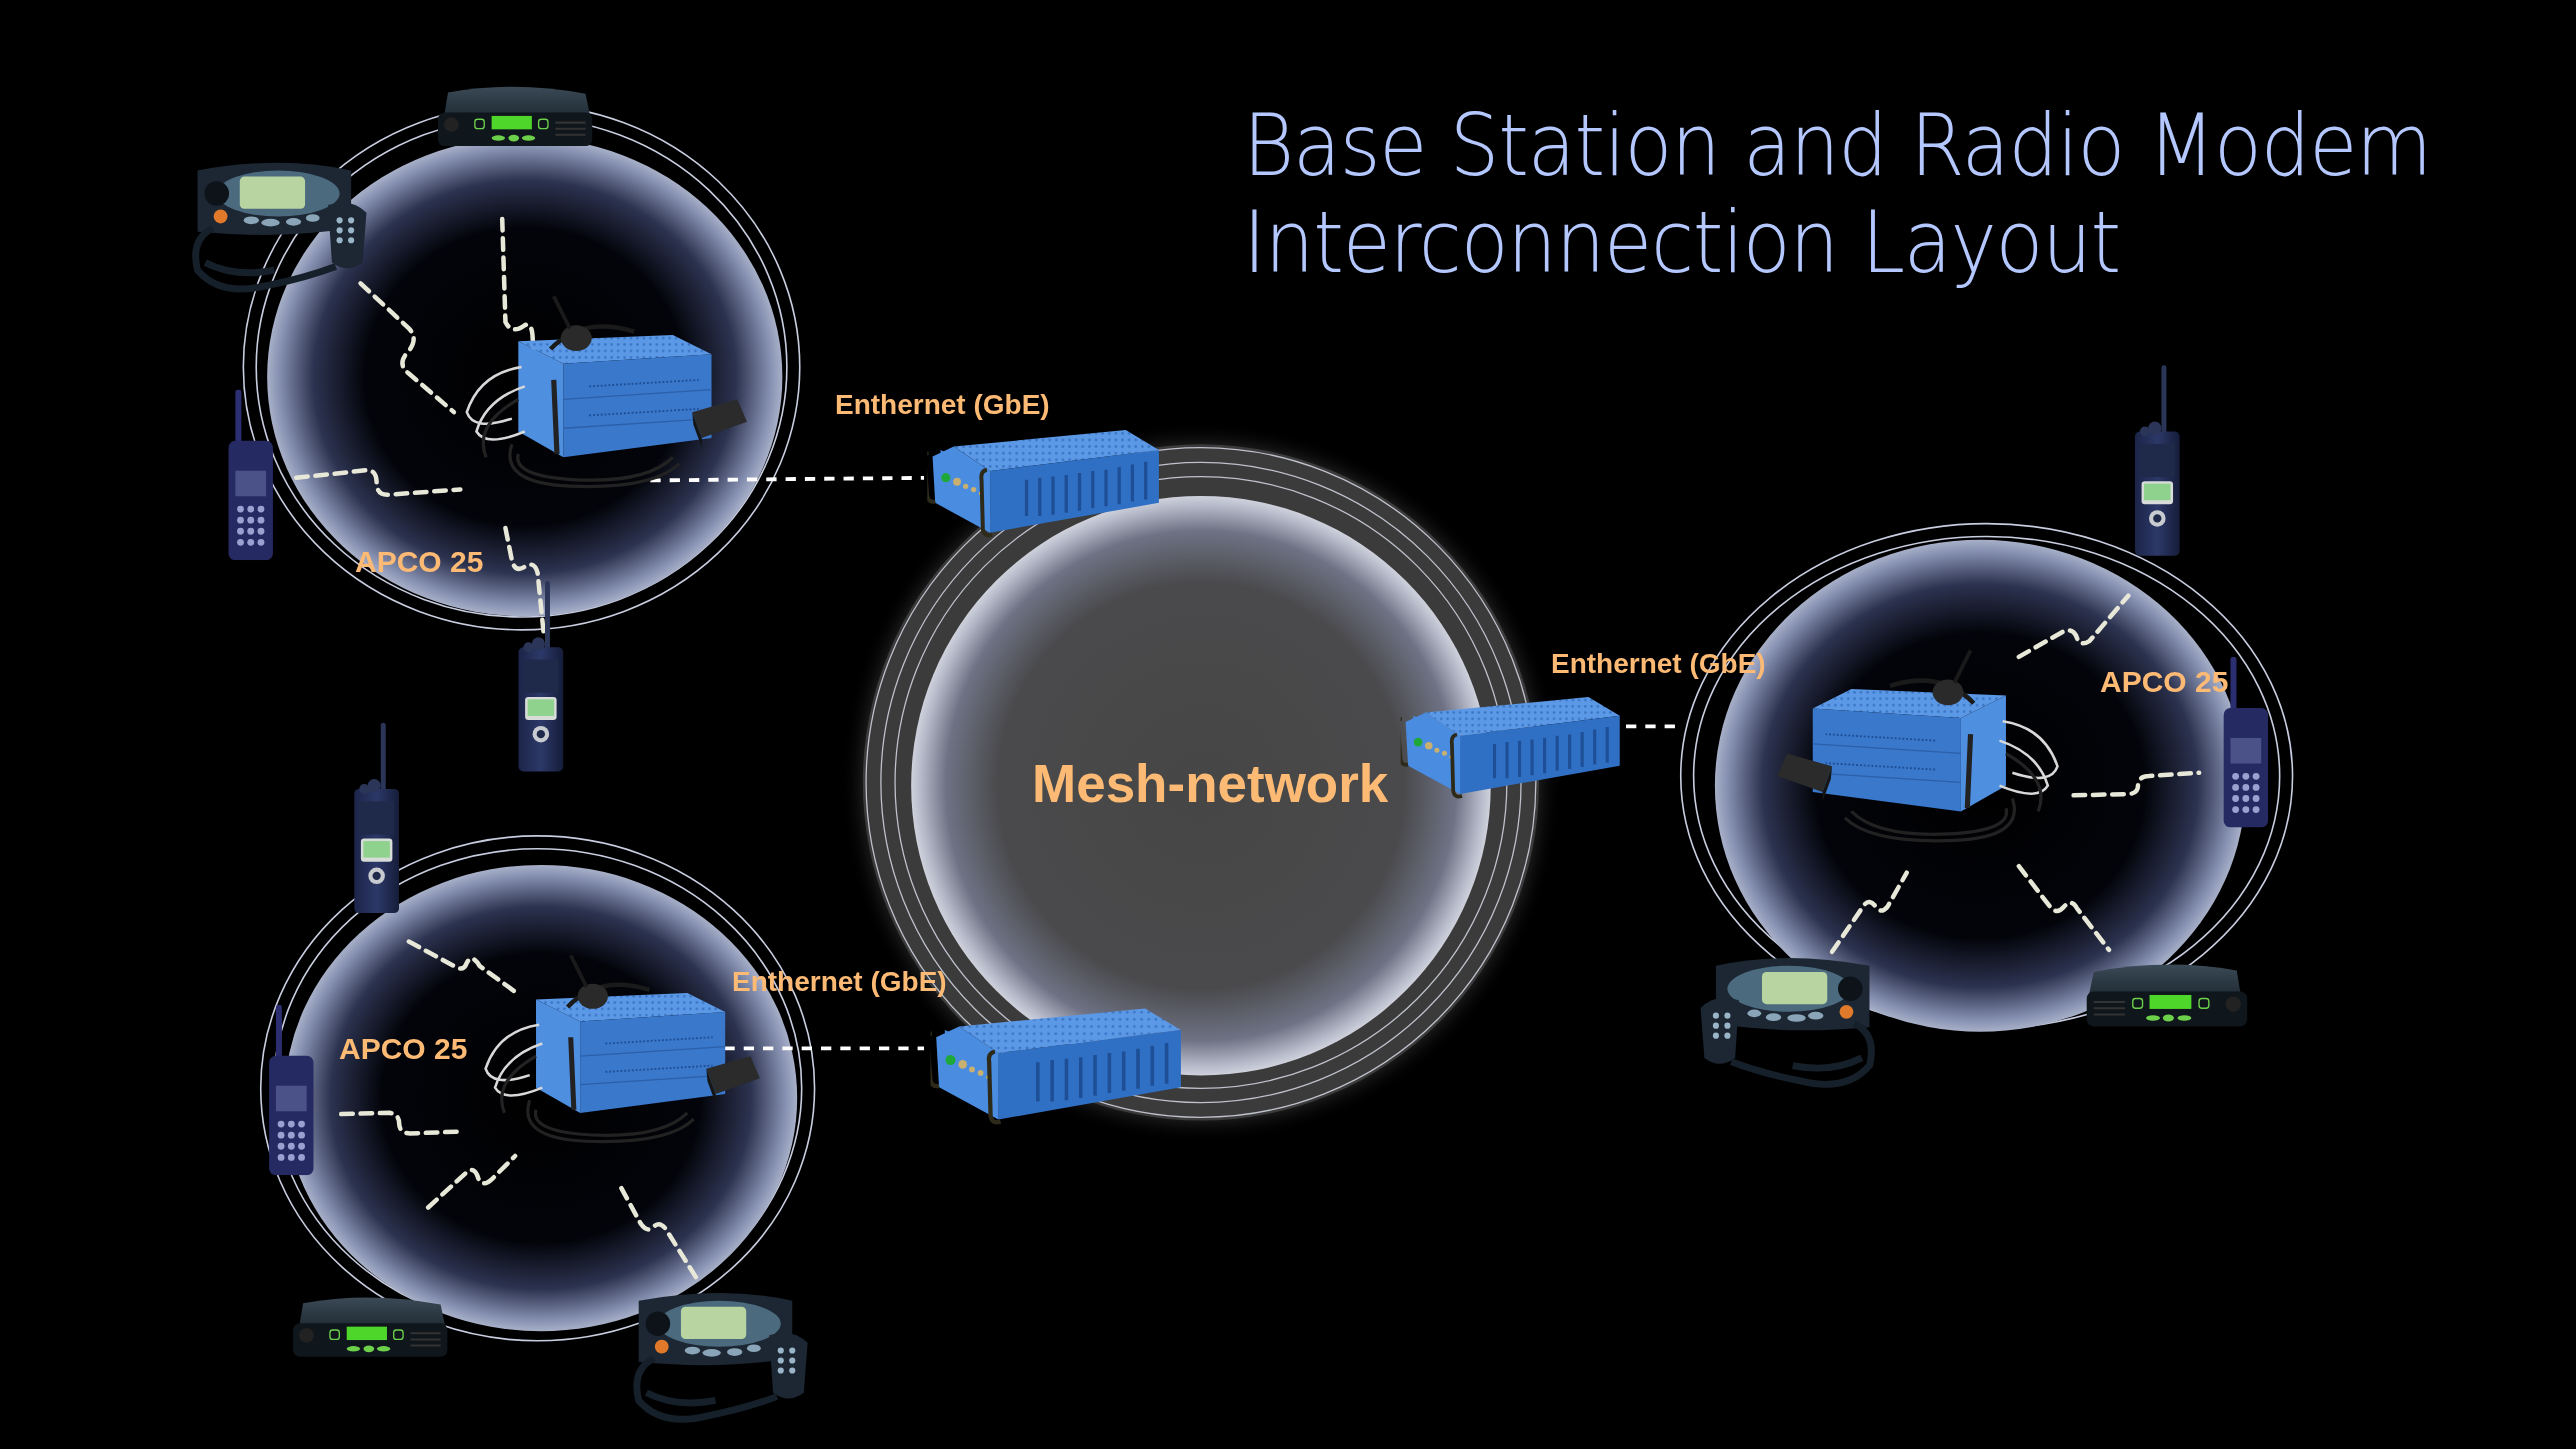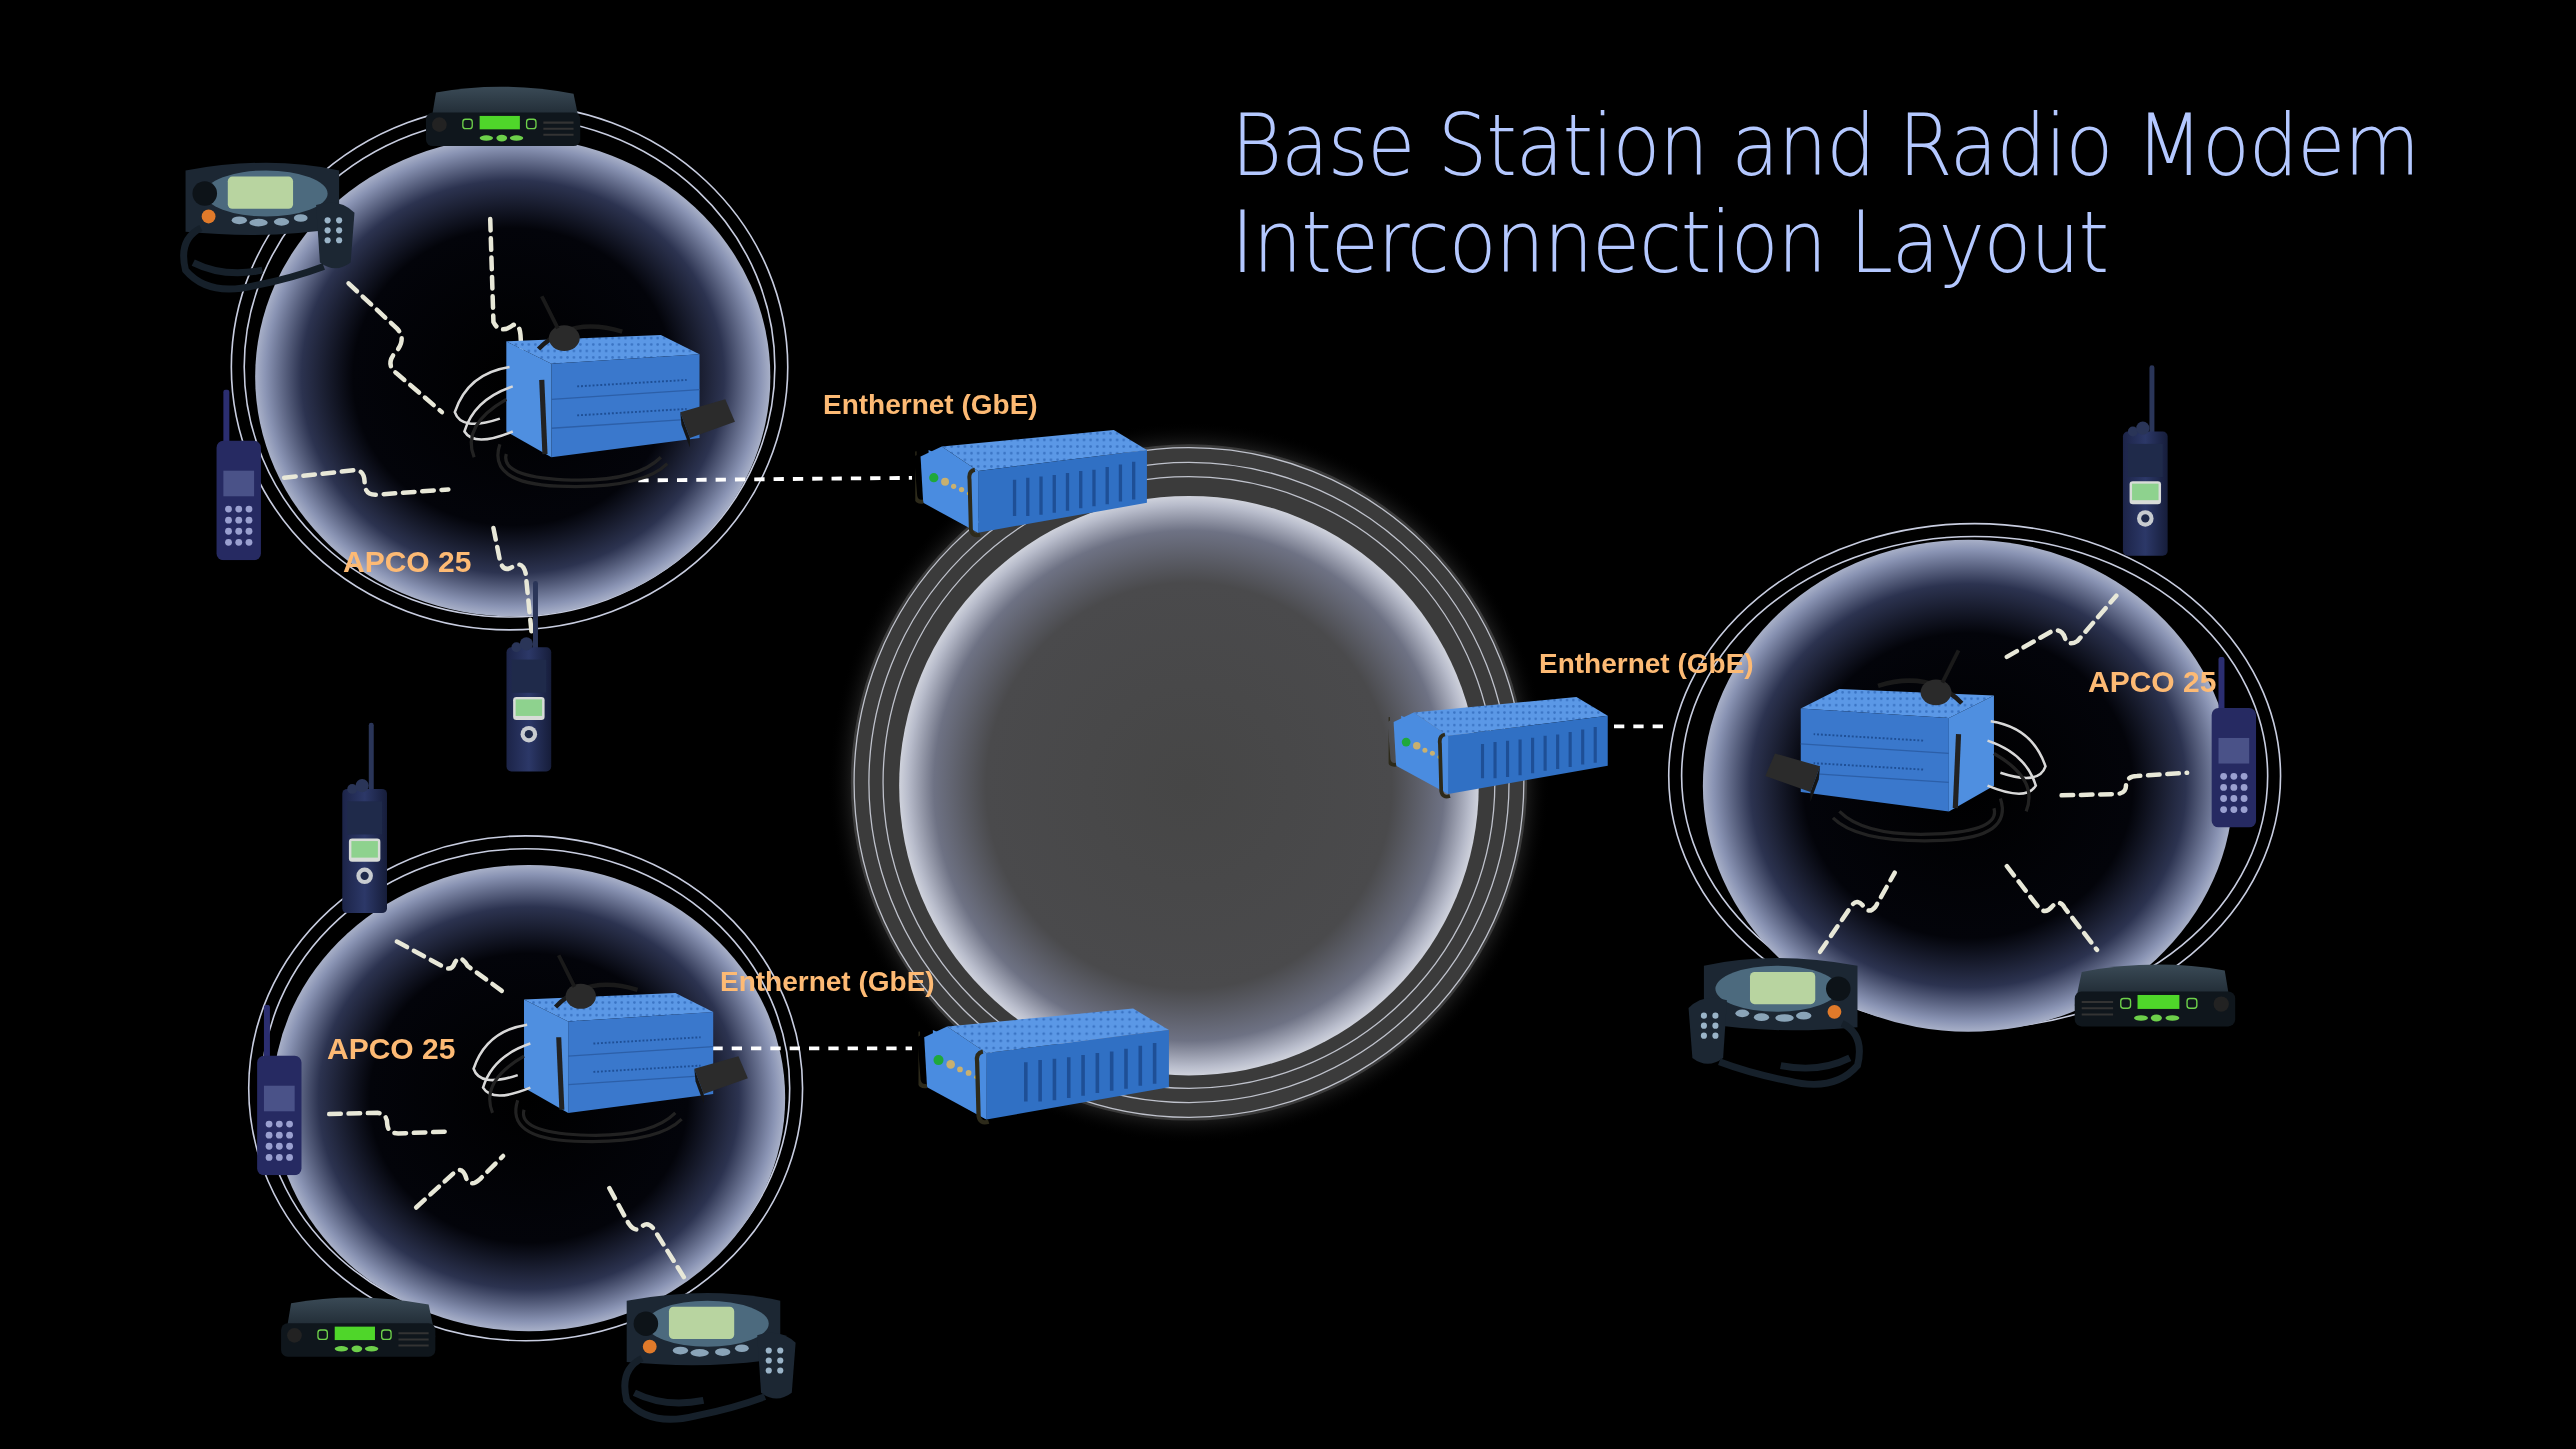--- a/index.html
+++ b/index.html
@@ -1,17 +1,17 @@
 <!DOCTYPE html>
 <html style="font-size:10.3px"><head>
 <meta charset="utf-8">
 <style>
   html,body{margin:0;padding:0;background:#000;}
   body{width:2576px;height:1449px;position:relative;overflow:hidden;font-family:"Liberation Sans",sans-serif;}
-  #stage{position:absolute;left:4px;top:0;width:2240px;height:1449px;}
+  #stage{position:absolute;left:16px;top:0;width:2240px;height:1449px;}
   .title{position:absolute;left:1227px;top:97px;color:#b4c8ff;font-family:"DejaVu Sans",sans-serif;font-weight:300;font-size:85px;line-height:97px;letter-spacing:-1.3px;transform:scaleX(0.92);transform-origin:left top;white-space:nowrap;}
   .lbl{position:absolute;color:#fdba74;font-weight:bold;font-family:"Liberation Sans",sans-serif;white-space:nowrap;}
   .lbl.eth{font-size:28px;}
   .lbl.apco{font-size:30px;}
   .lbl.mesh{font-size:53px;}
 </style>
 </head>
 <body>
 
 <div id="stage">
@@ -272,20 +272,21 @@
   <use href="#router" x="1420" y="1555" width="400" height="200"></use>
 </svg>
 
 
 <div class="title">
   <div>Base Station and Radio Modem</div>
   <div>Interconnection Layout</div>
 </div>
 
 
+<div class="lbl mesh" style="left:1016px;top:753px;">Mesh-network</div>
 
 
 <div class="lbl eth" style="left:819px;top:389px;">Enthernet (GbE)</div>
 <div class="lbl eth" style="left:716px;top:966px;">Enthernet (GbE)</div>
 <div class="lbl eth" style="left:1535px;top:648px;">Enthernet (GbE)</div>
 
 
 <div class="lbl apco" style="left:339px;top:545px;">APCO 25</div>
 <div class="lbl apco" style="left:323px;top:1032px;">APCO 25</div>
 <div class="lbl apco" style="left:2084px;top:665px;">APCO 25</div>

